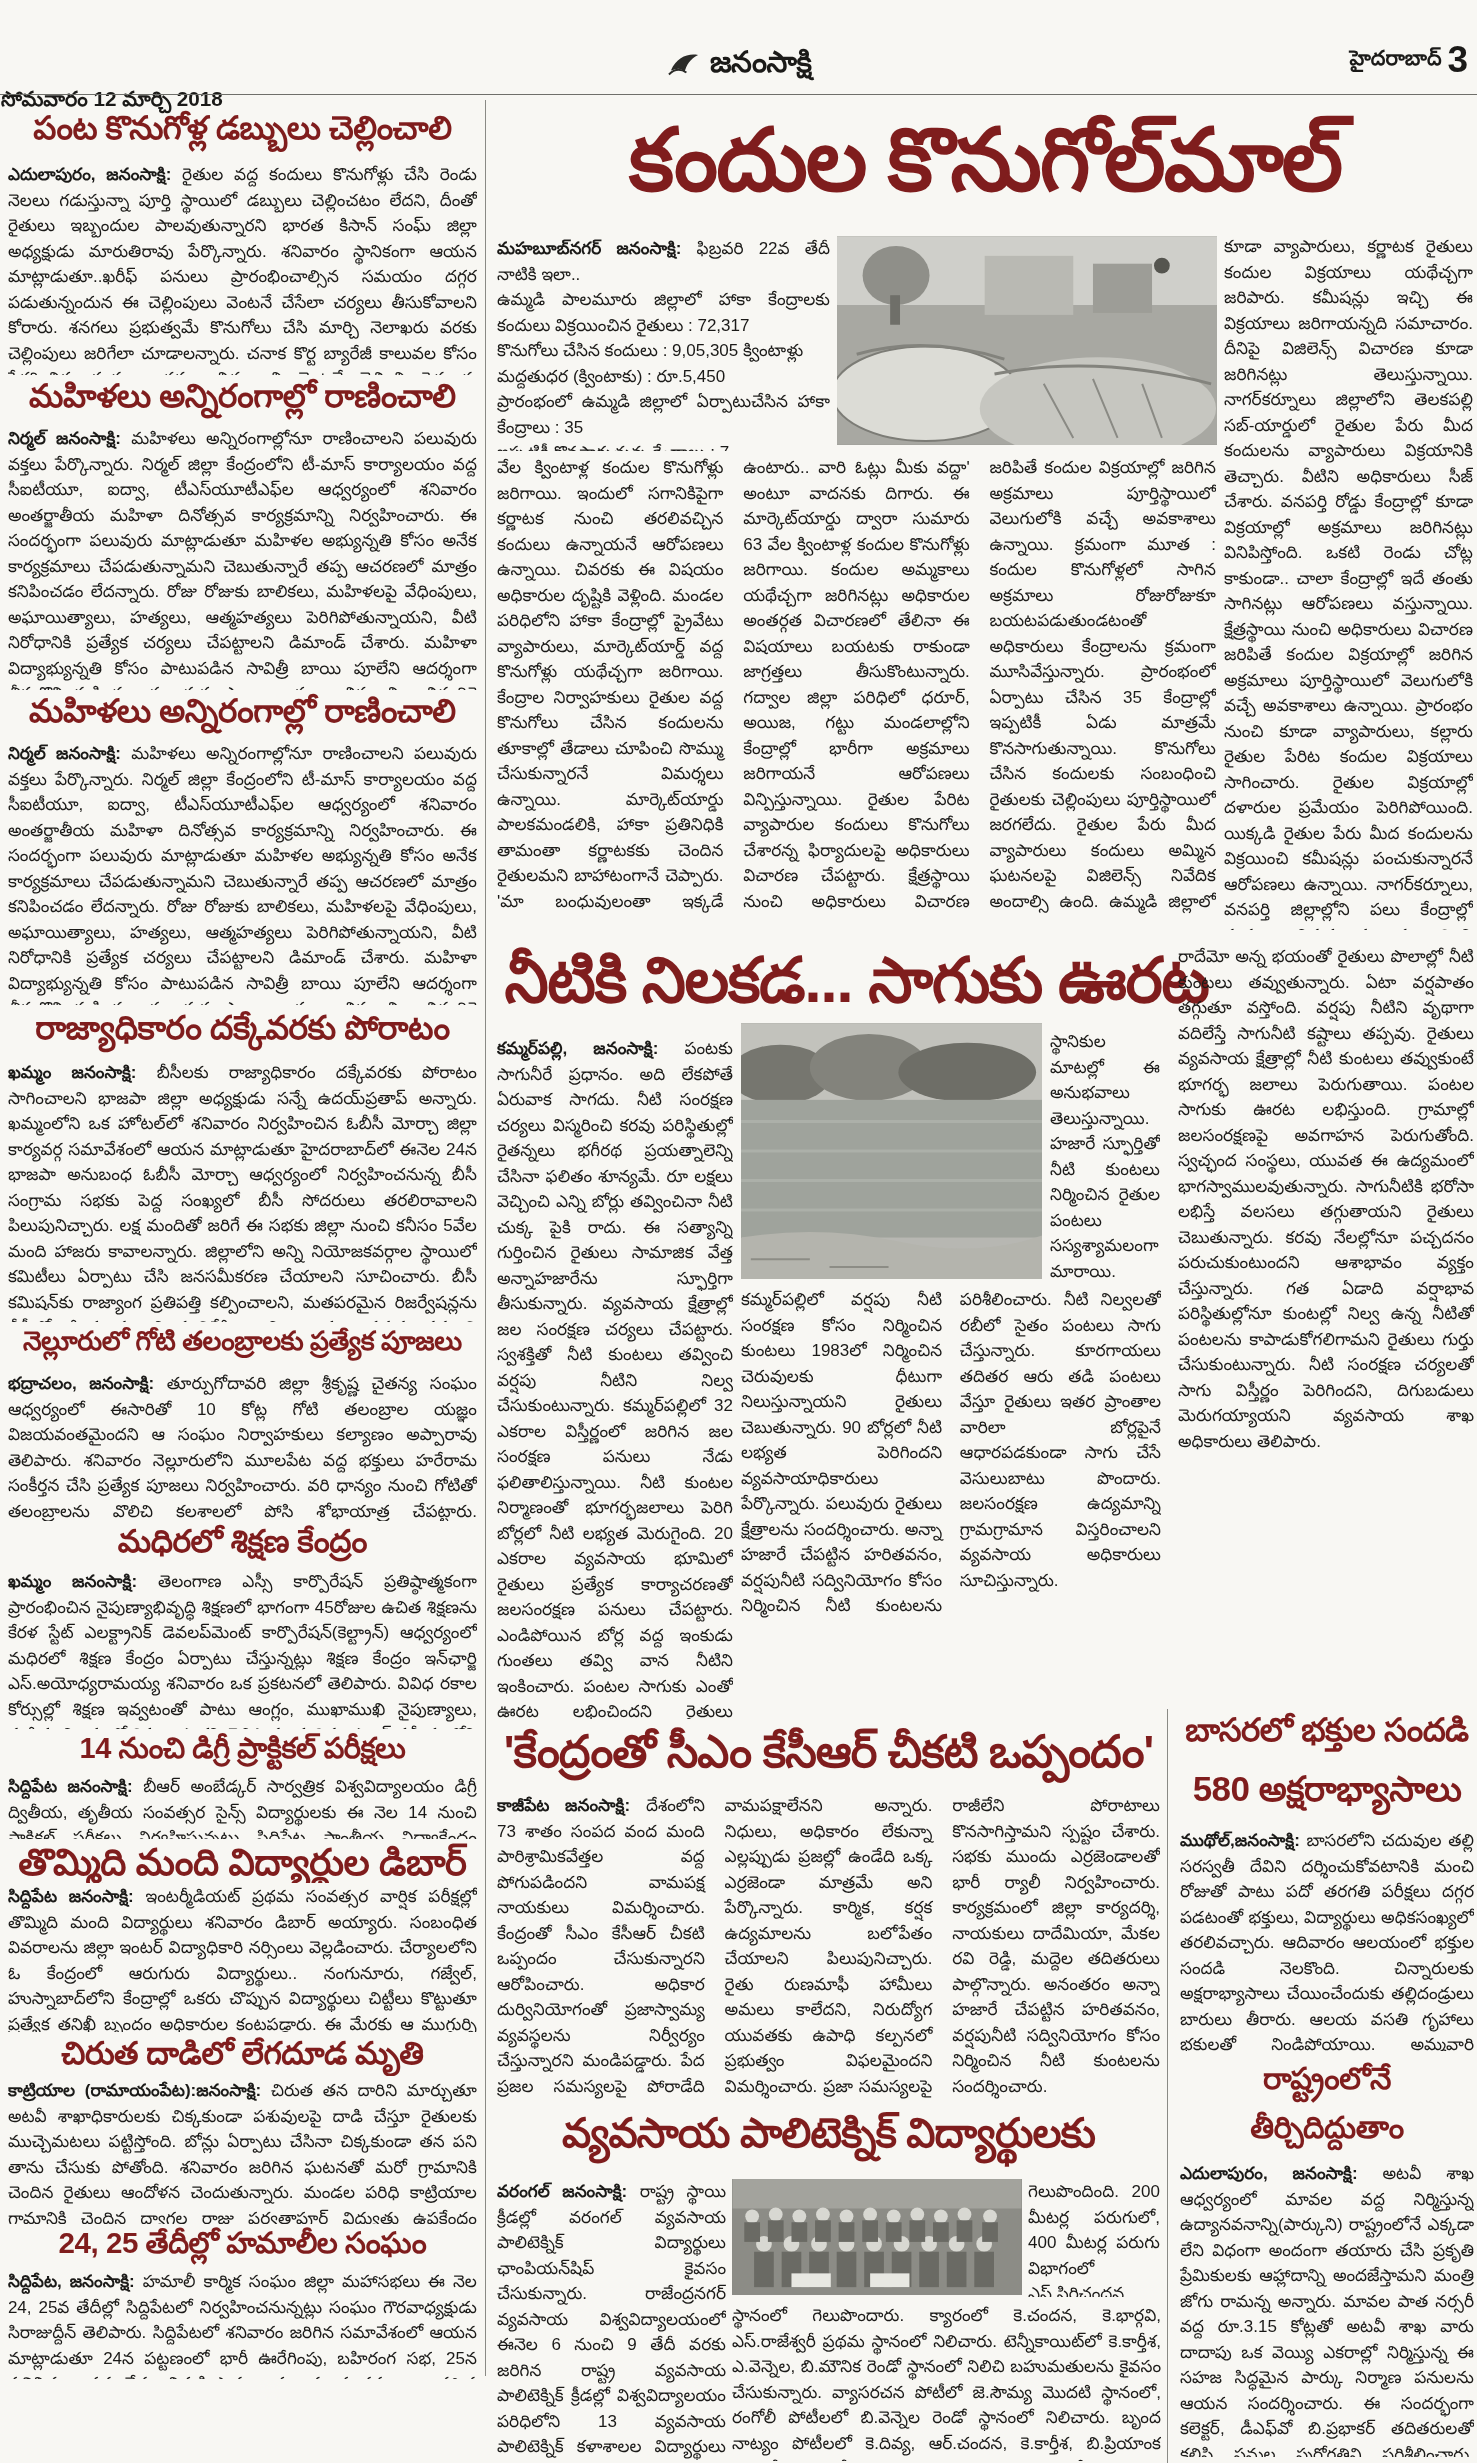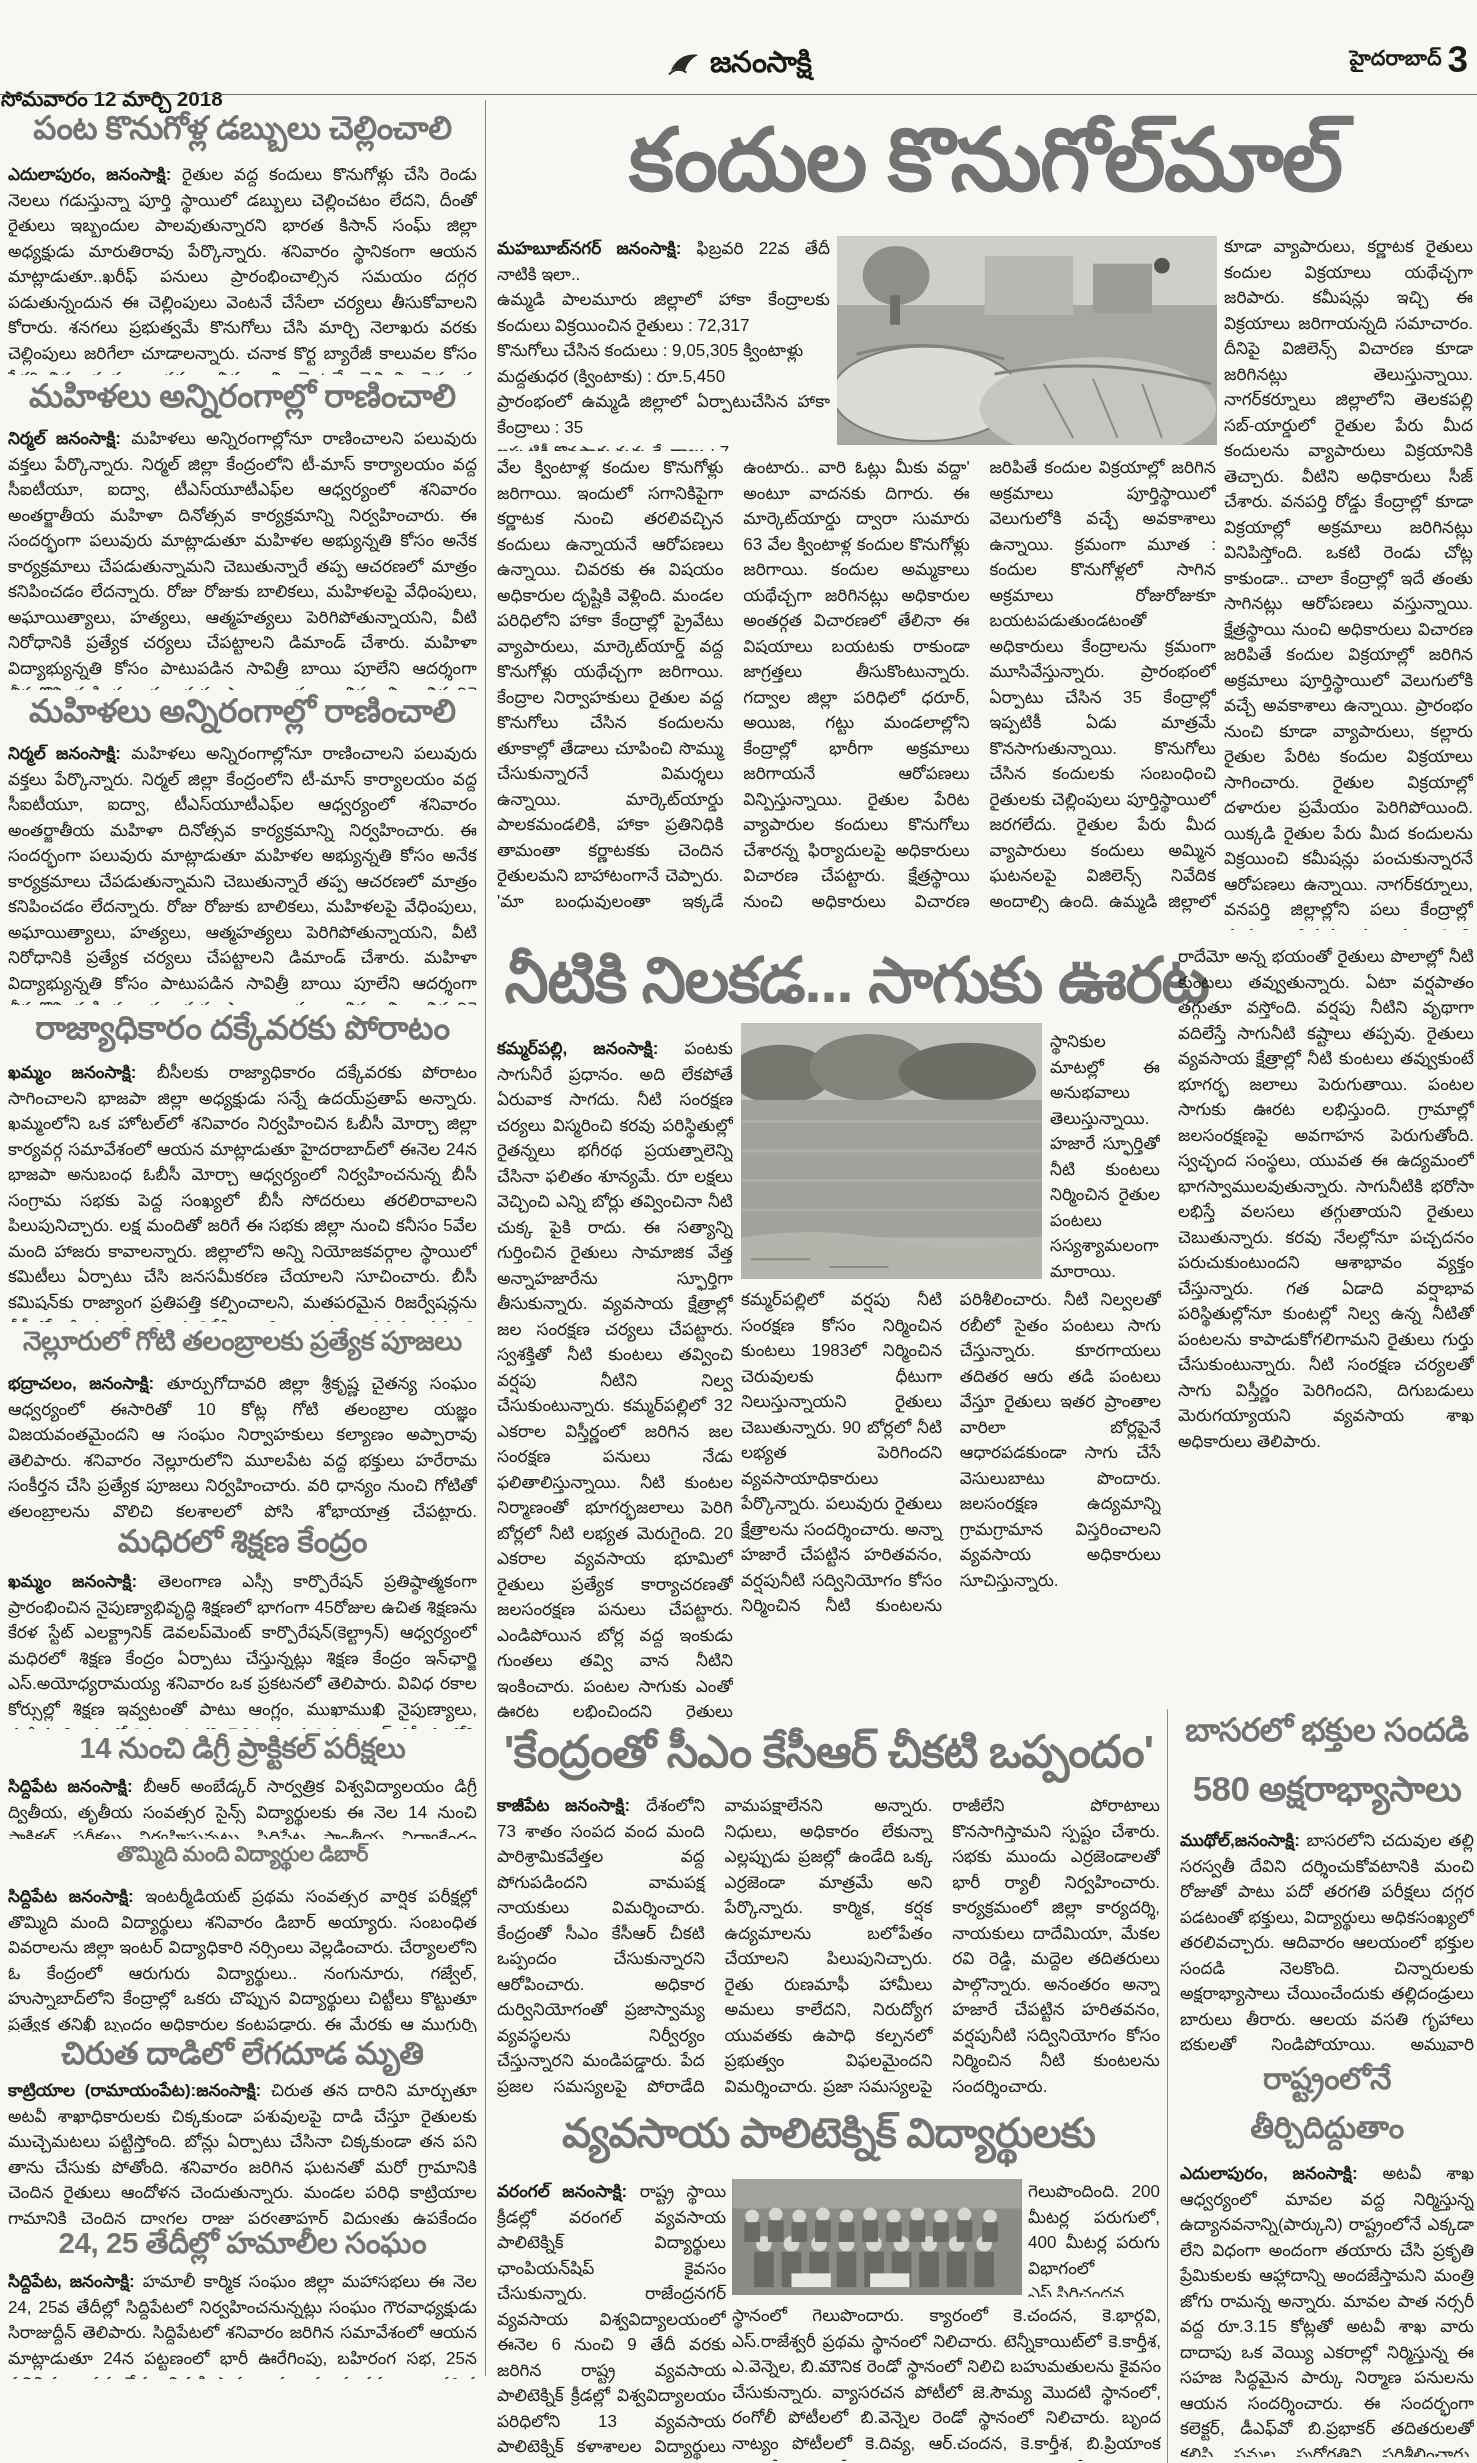--- a/index.html
+++ b/index.html
@@ -5,21 +5,21 @@
   html,body{margin:0;padding:0;}
   body{
     width:1478px;height:2464px;position:relative;
     background:#f8f7f3;color:#1b1a18;
     font-family:"Liberation Sans","DejaVu Sans",sans-serif;
     overflow:hidden;
   }
   .abs{position:absolute;}
   .jtext{font-size:17px;line-height:1.5;text-align:justify;overflow:hidden;}
   .jtext b{font-weight:700;}
-  .art-head{font-weight:800;text-align:center;letter-spacing:-0.5px;overflow:hidden;color:#737373;}
+  .art-head{font-weight:800;text-align:center;letter-spacing:-0.5px;overflow:hidden;color:#7f1d1d;}
   .vrule{position:absolute;width:0;border-left:1.5px solid #8a8a85;}
   .hrule{position:absolute;height:0;border-top:1.5px solid #6f6f6a;}
   .pre{white-space:pre-line;}
   .photo{position:absolute;overflow:hidden;background:#b7b7b2;box-shadow:0 0 0 1px #8b8b86 inset;}
   .dl{font-weight:700;}
   .hdr-date{font-size:20.7px;font-weight:800;}
   .hdr-city{font-size:20.7px;font-weight:800;}
   .hdr-page{font-size:37px;font-weight:700;margin-left:5.9px;}
   .masthead{font-size:29.6px;font-weight:800;letter-spacing:-0.5px;text-align:center;}
   .cols3{column-count:3;column-gap:19.7px;}
@@ -63,21 +63,21 @@
 
 <div class="abs art-head" style="left:7.9px;top:1326px;width:469px;height:41px;font-size:26.6px;">నెల్లూరులో గోటి తలంబ్రాలకు ప్రత్యేక పూజలు</div>
 <div class="abs jtext" style="left:7.9px;top:1371px;width:469px;height:150px;"><b class="dl">భద్రాచలం, జనంసాక్షి:</b> <span>తూర్పుగోదావరి జిల్లా శ్రీకృష్ణ చైతన్య సంఘం ఆధ్వర్యంలో ఈసారితో 10 కోట్ల గోటి తలంబ్రాల యజ్ఞం విజయవంతమైందని ఆ సంఘం నిర్వాహకులు కల్యాణం అప్పారావు తెలిపారు. శనివారం నెల్లూరులోని మూలపేట వద్ద భక్తులు హరేరామ సంకీర్తన చేసి ప్రత్యేక పూజలు నిర్వహించారు. వరి ధాన్యం నుంచి గోటితో తలంబ్రాలను వొలిచి కలశాలలో పోసి శోభాయాత్ర చేపట్టారు. రామనామాలను జపిస్తు నగర సంకీర్తన నిర్వహించారు. శ్రీరామ తత్వం వల్ల మనిషిలో దివ్యమైన గుణాలు వెల్లివిరుస్తాయని తెలిపారు. ఈనెల 26న భద్రాచలంలో జరిగే సీతారామ కల్యాణానికి కోటి గోటి తలంబ్రాలను అందిస్తామన్నారు. కడప జిల్లా ఒంటిమిట్ట రామాలయంలో జరిగే కల్యాణానికి కూడా గోటి తలంబ్రాలను సిద్ధం చేశామన్నారు.</span></div>
 
 <div class="abs art-head" style="left:7.9px;top:1523px;width:469px;height:43px;font-size:31.5px;">మధిరలో శిక్షణ కేంద్రం</div>
 <div class="abs jtext" style="left:7.9px;top:1569px;width:469px;height:160px;"><b class="dl">ఖమ్మం జనంసాక్షి:</b> <span>తెలంగాణ ఎస్సీ కార్పొరేషన్ ప్రతిష్ఠాత్మకంగా ప్రారంభించిన నైపుణ్యాభివృద్ధి శిక్షణలో భాగంగా 45రోజుల ఉచిత శిక్షణను కేరళ స్టేట్ ఎలక్ట్రానిక్ డెవలప్‌మెంట్ కార్పొరేషన్(కెల్ట్రాన్) ఆధ్వర్యంలో మధిరలో శిక్షణ కేంద్రం ఏర్పాటు చేస్తున్నట్లు శిక్షణ కేంద్రం ఇన్‌ఛార్జి ఎస్.అయోధ్యరామయ్య శనివారం ఒక ప్రకటనలో తెలిపారు. వివిధ రకాల కోర్సుల్లో శిక్షణ ఇవ్వటంతో పాటు ఆంగ్లం, ముఖాముఖి నైపుణ్యాలు, వ్యక్తిత్వ వికాసంలో శిక్షణ ఇస్తారని తెలిపారు. మధిర బస్టాండ్ సమీపంలోని శ్రీనిధి డిగ్రీ కళాశాల మొదటి అంతస్తులో గల తమ సంస్థను ఖమ్మం జిల్లాతో పాటు భద్రాద్రి కొత్తగూడెం జిల్లాల యువతీ యువకులు సద్వినియోగం చేసుకోవాలని కోరారు. ఇతర వివరాలకు చరవాణి నెంబర్లు 9640117441 లేదా 7993420512లను సంప్రదించాలని అయోధ్యరామయ్య పేర్కొన్నారు.</span></div>
 
 <div class="abs art-head" style="left:7.9px;top:1732px;width:469px;height:41px;font-size:29px;">14 నుంచి డిగ్రీ ప్రాక్టికల్ పరీక్షలు</div>
 <div class="abs jtext" style="left:7.9px;top:1774px;width:469px;height:65px;"><b class="dl">సిద్దిపేట జనంసాక్షి:</b> <span>బీఆర్ అంబేడ్కర్ సార్వత్రిక విశ్వవిద్యాలయం డిగ్రీ ద్వితీయ, తృతీయ సంవత్సర సైన్స్ విద్యార్థులకు ఈ నెల 14 నుంచి ప్రాక్టికల్ పరీక్షలు నిర్వహిస్తున్నట్లు సిద్దిపేట ప్రాంతీయ విద్యాకేంద్రం అసిస్టెంట్ డైరెక్టర్ రేణుకాదేవి తెలిపారు. సందేహాలుంటే 73829 29615 చరవాణిలో సంప్రదించాలని సూచించారు.</span></div>
 
-<div class="abs art-head" style="left:7.9px;top:1842px;width:469px;height:41px;font-size:21px;">తొమ్మిది మంది విద్యార్థుల డిబార్</div>
+<div class="abs art-head" style="left:7.9px;top:1842px;width:469px;height:41px;font-size:37px;">తొమ్మిది మంది విద్యార్థుల డిబార్</div>
 <div class="abs jtext" style="left:7.9px;top:1884px;width:469px;height:148px;"><b class="dl">సిద్దిపేట జనంసాక్షి:</b> <span>ఇంటర్మీడియట్ ప్రథమ సంవత్సర వార్షిక పరీక్షల్లో తొమ్మిది మంది విద్యార్థులు శనివారం డిబార్ అయ్యారు. సంబంధిత వివరాలను జిల్లా ఇంటర్ విద్యాధికారి నర్సింలు వెల్లడించారు. చేర్యాలలోని ఓ కేంద్రంలో ఆరుగురు విద్యార్థులు.. నంగునూరు, గజ్వేల్, హుస్నాబాద్‌లోని కేంద్రాల్లో ఒకరు చొప్పున విద్యార్థులు చిట్టీలు కొట్టుతూ ప్రత్యేక తనిఖీ బృందం అధికారుల కంటపడ్డారు. ఈ మేరకు ఆ ముగ్గుర్ని డిబార్ చేసినట్లు వివరించారు. జిల్లాలోని 41 పరీక్ష కేంద్రాల్లో ఇంటర్మీడియట్ ప్రథమ సంవత్సర వార్షిక పరీక్షలు శనివారం కొనసాగాయి. జనరల్ విభాగంలో 10,760 మందికి 10,108 మంది హాజరయ్యారు. 652 మంది గైర్హాజరయ్యారు. ఒకేషనల్ విభాగంలో 3,097 మందికి 2,704 మంది రాశారు. 393 మంది రాలేదు.</span></div>
 
 <div class="abs art-head" style="left:7.9px;top:2035px;width:469px;height:41px;font-size:31.5px;">చిరుత దాడిలో లేగదూడ మృతి</div>
 <div class="abs jtext" style="left:7.9px;top:2078px;width:469px;height:146px;"><b class="dl">కాట్రియాల (రామాయంపేట):జనంసాక్షి:</b> <span>చిరుత తన దారిని మార్చుతూ అటవీ శాఖాధికారులకు చిక్కకుండా పశువులపై దాడి చేస్తూ రైతులకు ముచ్చెమటలు పట్టిస్తోంది. బోన్లు ఏర్పాటు చేసినా చిక్కకుండా తన పని తాను చేసుకు పోతోంది. శనివారం జరిగిన ఘటనతో మరో గ్రామానికి చెందిన రైతులు ఆందోళన చెందుతున్నారు. మండల పరిధి కాట్రియాల గ్రామానికి చెందిన ద్యాగల రాజు పర్వతాపూర్ విద్యుత్తు ఉపకేంద్రం సమీపంలోని తన వ్యవసాయ పొలం వద్ద పశువులను కట్టి ఉంచాడు. ఈ క్రమంలో శుక్రవారం రాత్రి చిరుత లేగదూడపై దాడి చేసి చంపి తింది. అనంతరం గుర్తించిన రాజు విషయాన్ని గ్రామస్తులతో పాటు అటవీ శాఖాధికారులకు తెలిపారు. వారు సంఘటనా స్థలాన్ని సందర్శించి నష్టపోయిన రైతుకు పరిహారం అందేలా కృషి చేస్తామని తెలిపారు.</span></div>
 
 <div class="abs art-head" style="left:7.9px;top:2226px;width:469px;height:41px;font-size:29.6px;">24, 25 తేదీల్లో హమాలీల సంఘం మహాసభ</div>
 <div class="abs jtext" style="left:7.9px;top:2269px;width:469px;height:110px;"><b class="dl">సిద్దిపేట, జనంసాక్షి:</b> <span>హమాలీ కార్మిక సంఘం జిల్లా మహాసభలు ఈ నెల 24, 25వ తేదీల్లో సిద్దిపేటలో నిర్వహించనున్నట్లు సంఘం గౌరవాధ్యక్షుడు సిరాజుద్దీన్ తెలిపారు. సిద్దిపేటలో శనివారం జరిగిన సమావేశంలో ఆయన మాట్లాడుతూ 24న పట్టణంలో భారీ ఊరేగింపు, బహిరంగ సభ, 25న ప్రతినిధుల సమావేశం నిర్వహిస్తామన్నారు. ఈ సందర్భంగా ఆహ్వాన సంఘాన్ని ఏర్పాటు చేశారు. కార్యక్రమంలో సంఘం జిల్లా ప్రధాన కార్యదర్శి కిష్టాపురం లక్ష్మణ్ పాల్గొన్నారు.</span></div>
 
 <div class="abs art-head" style="left:497px;top:108px;width:976px;height:120px;font-size:87px;letter-spacing:-2px;line-height:1.2;">కందుల కొనుగోల్‌మాల్</div>
 

